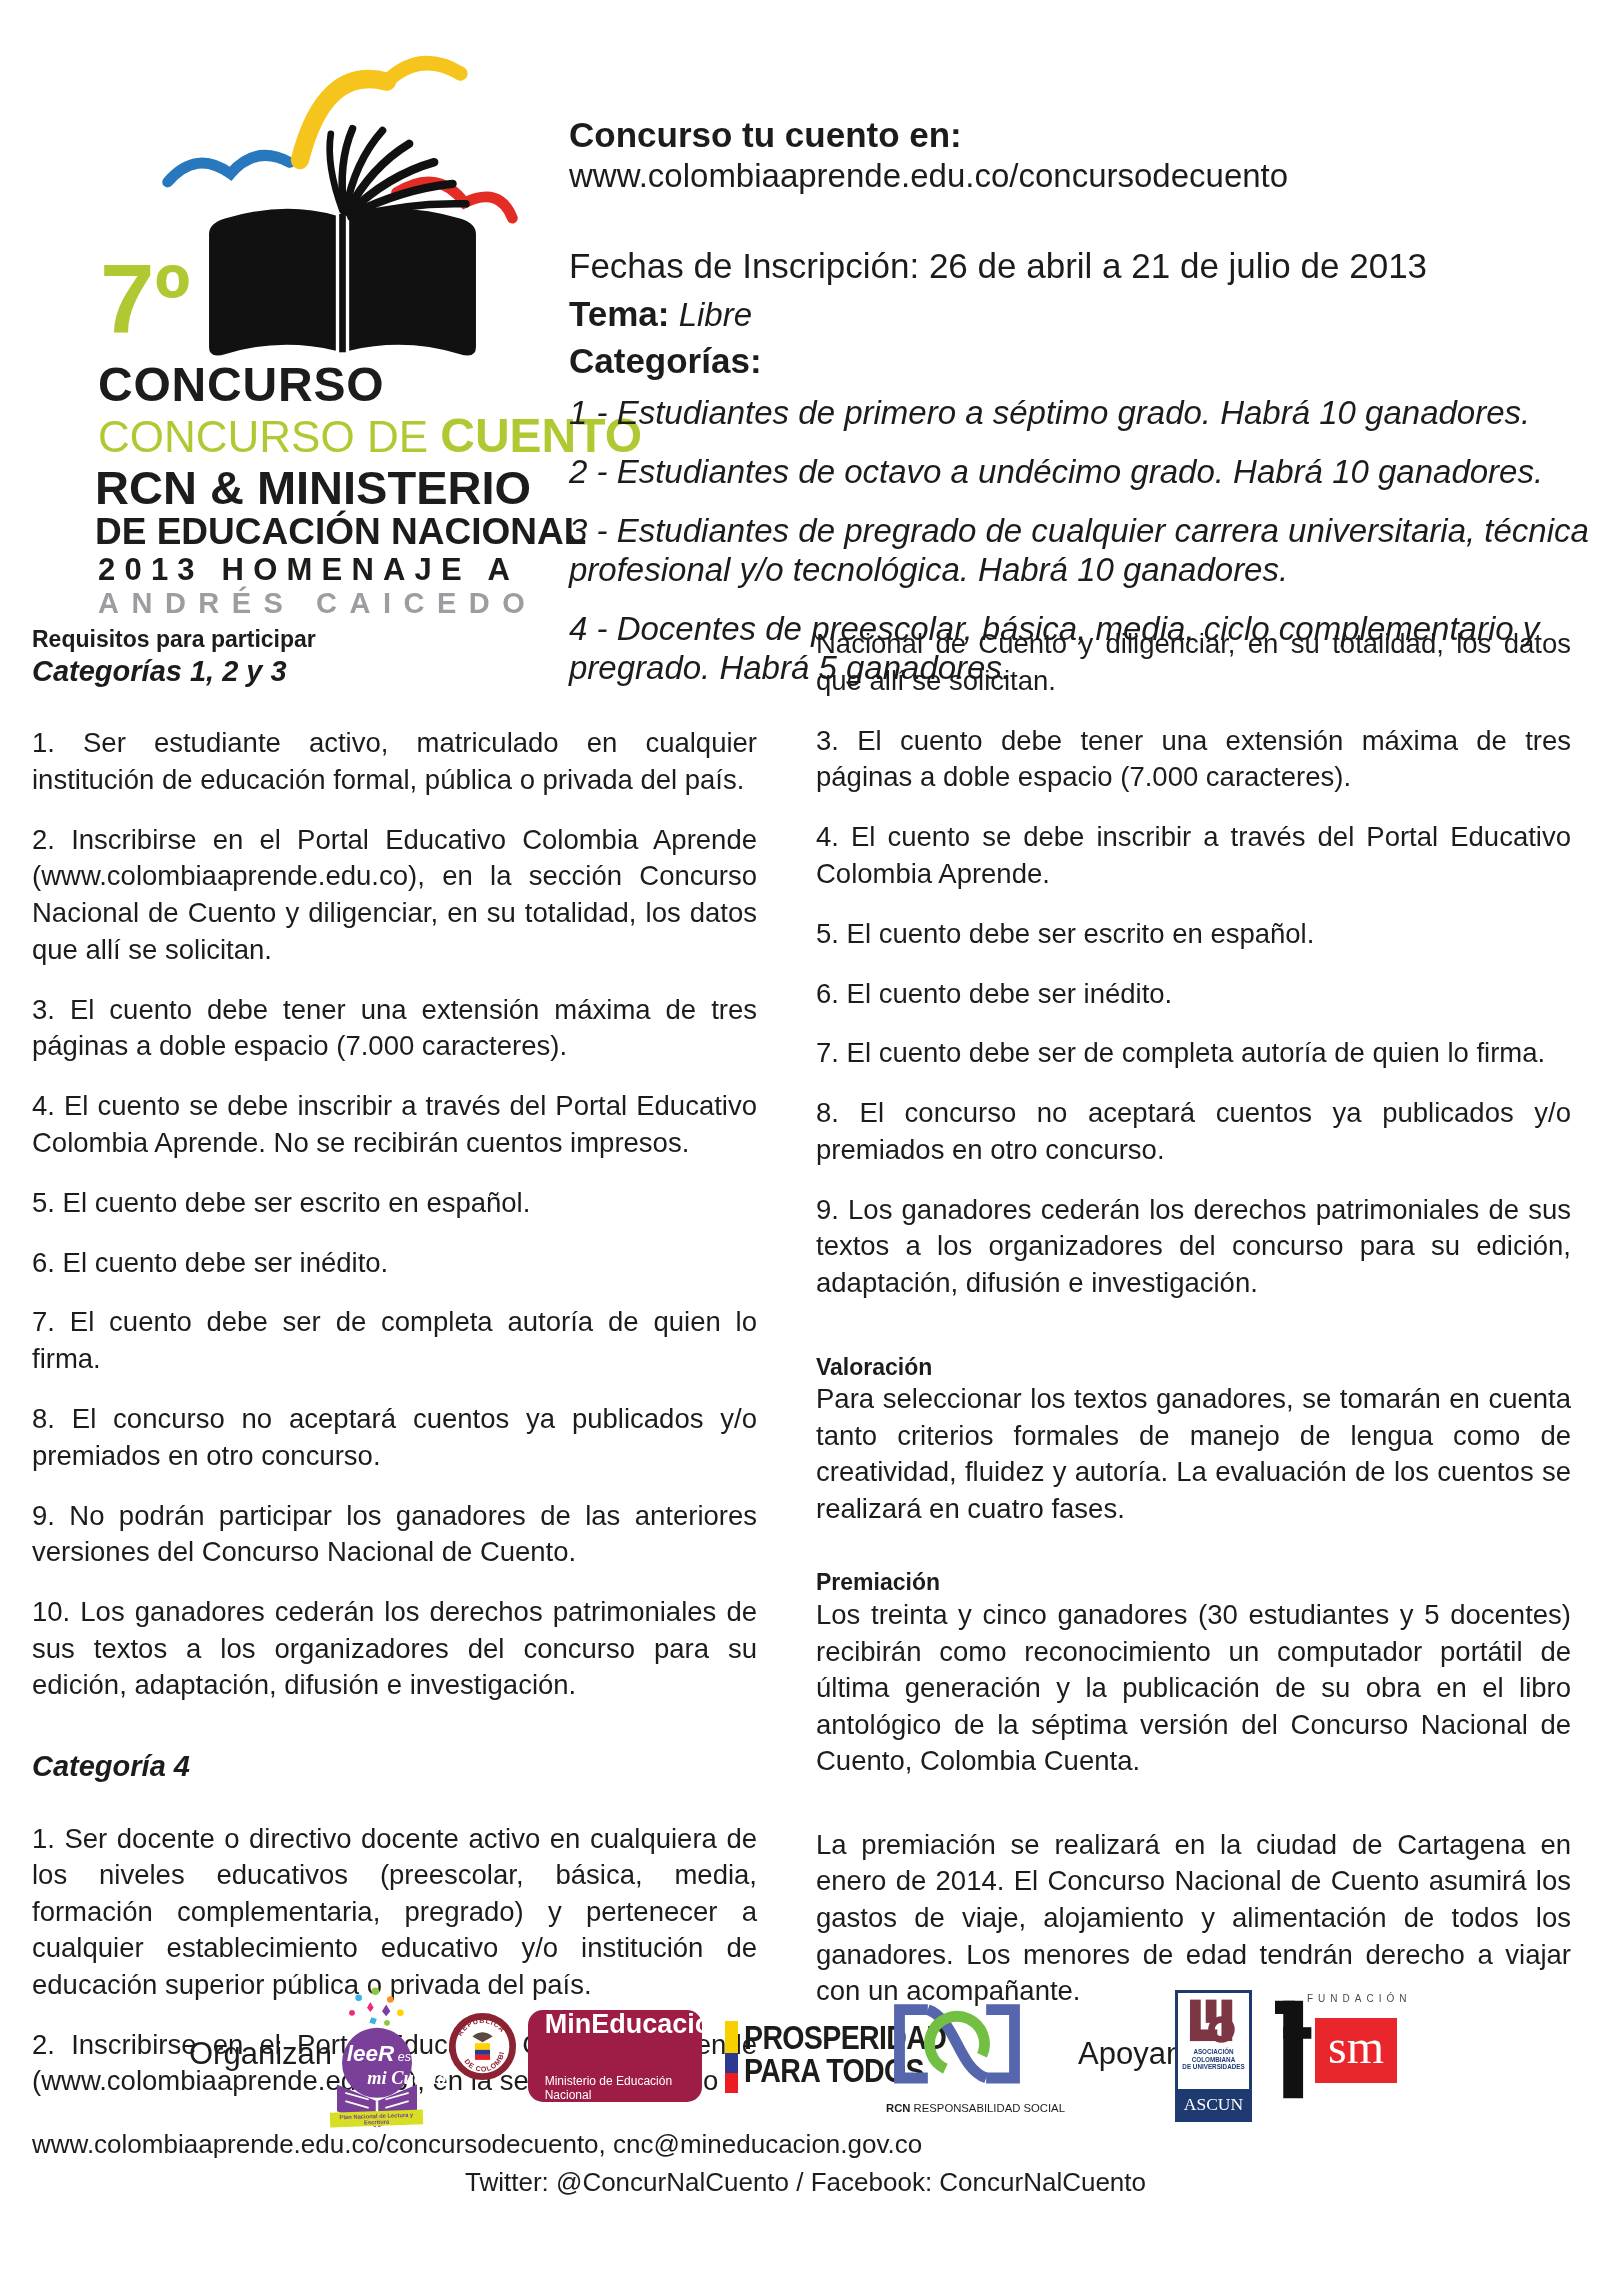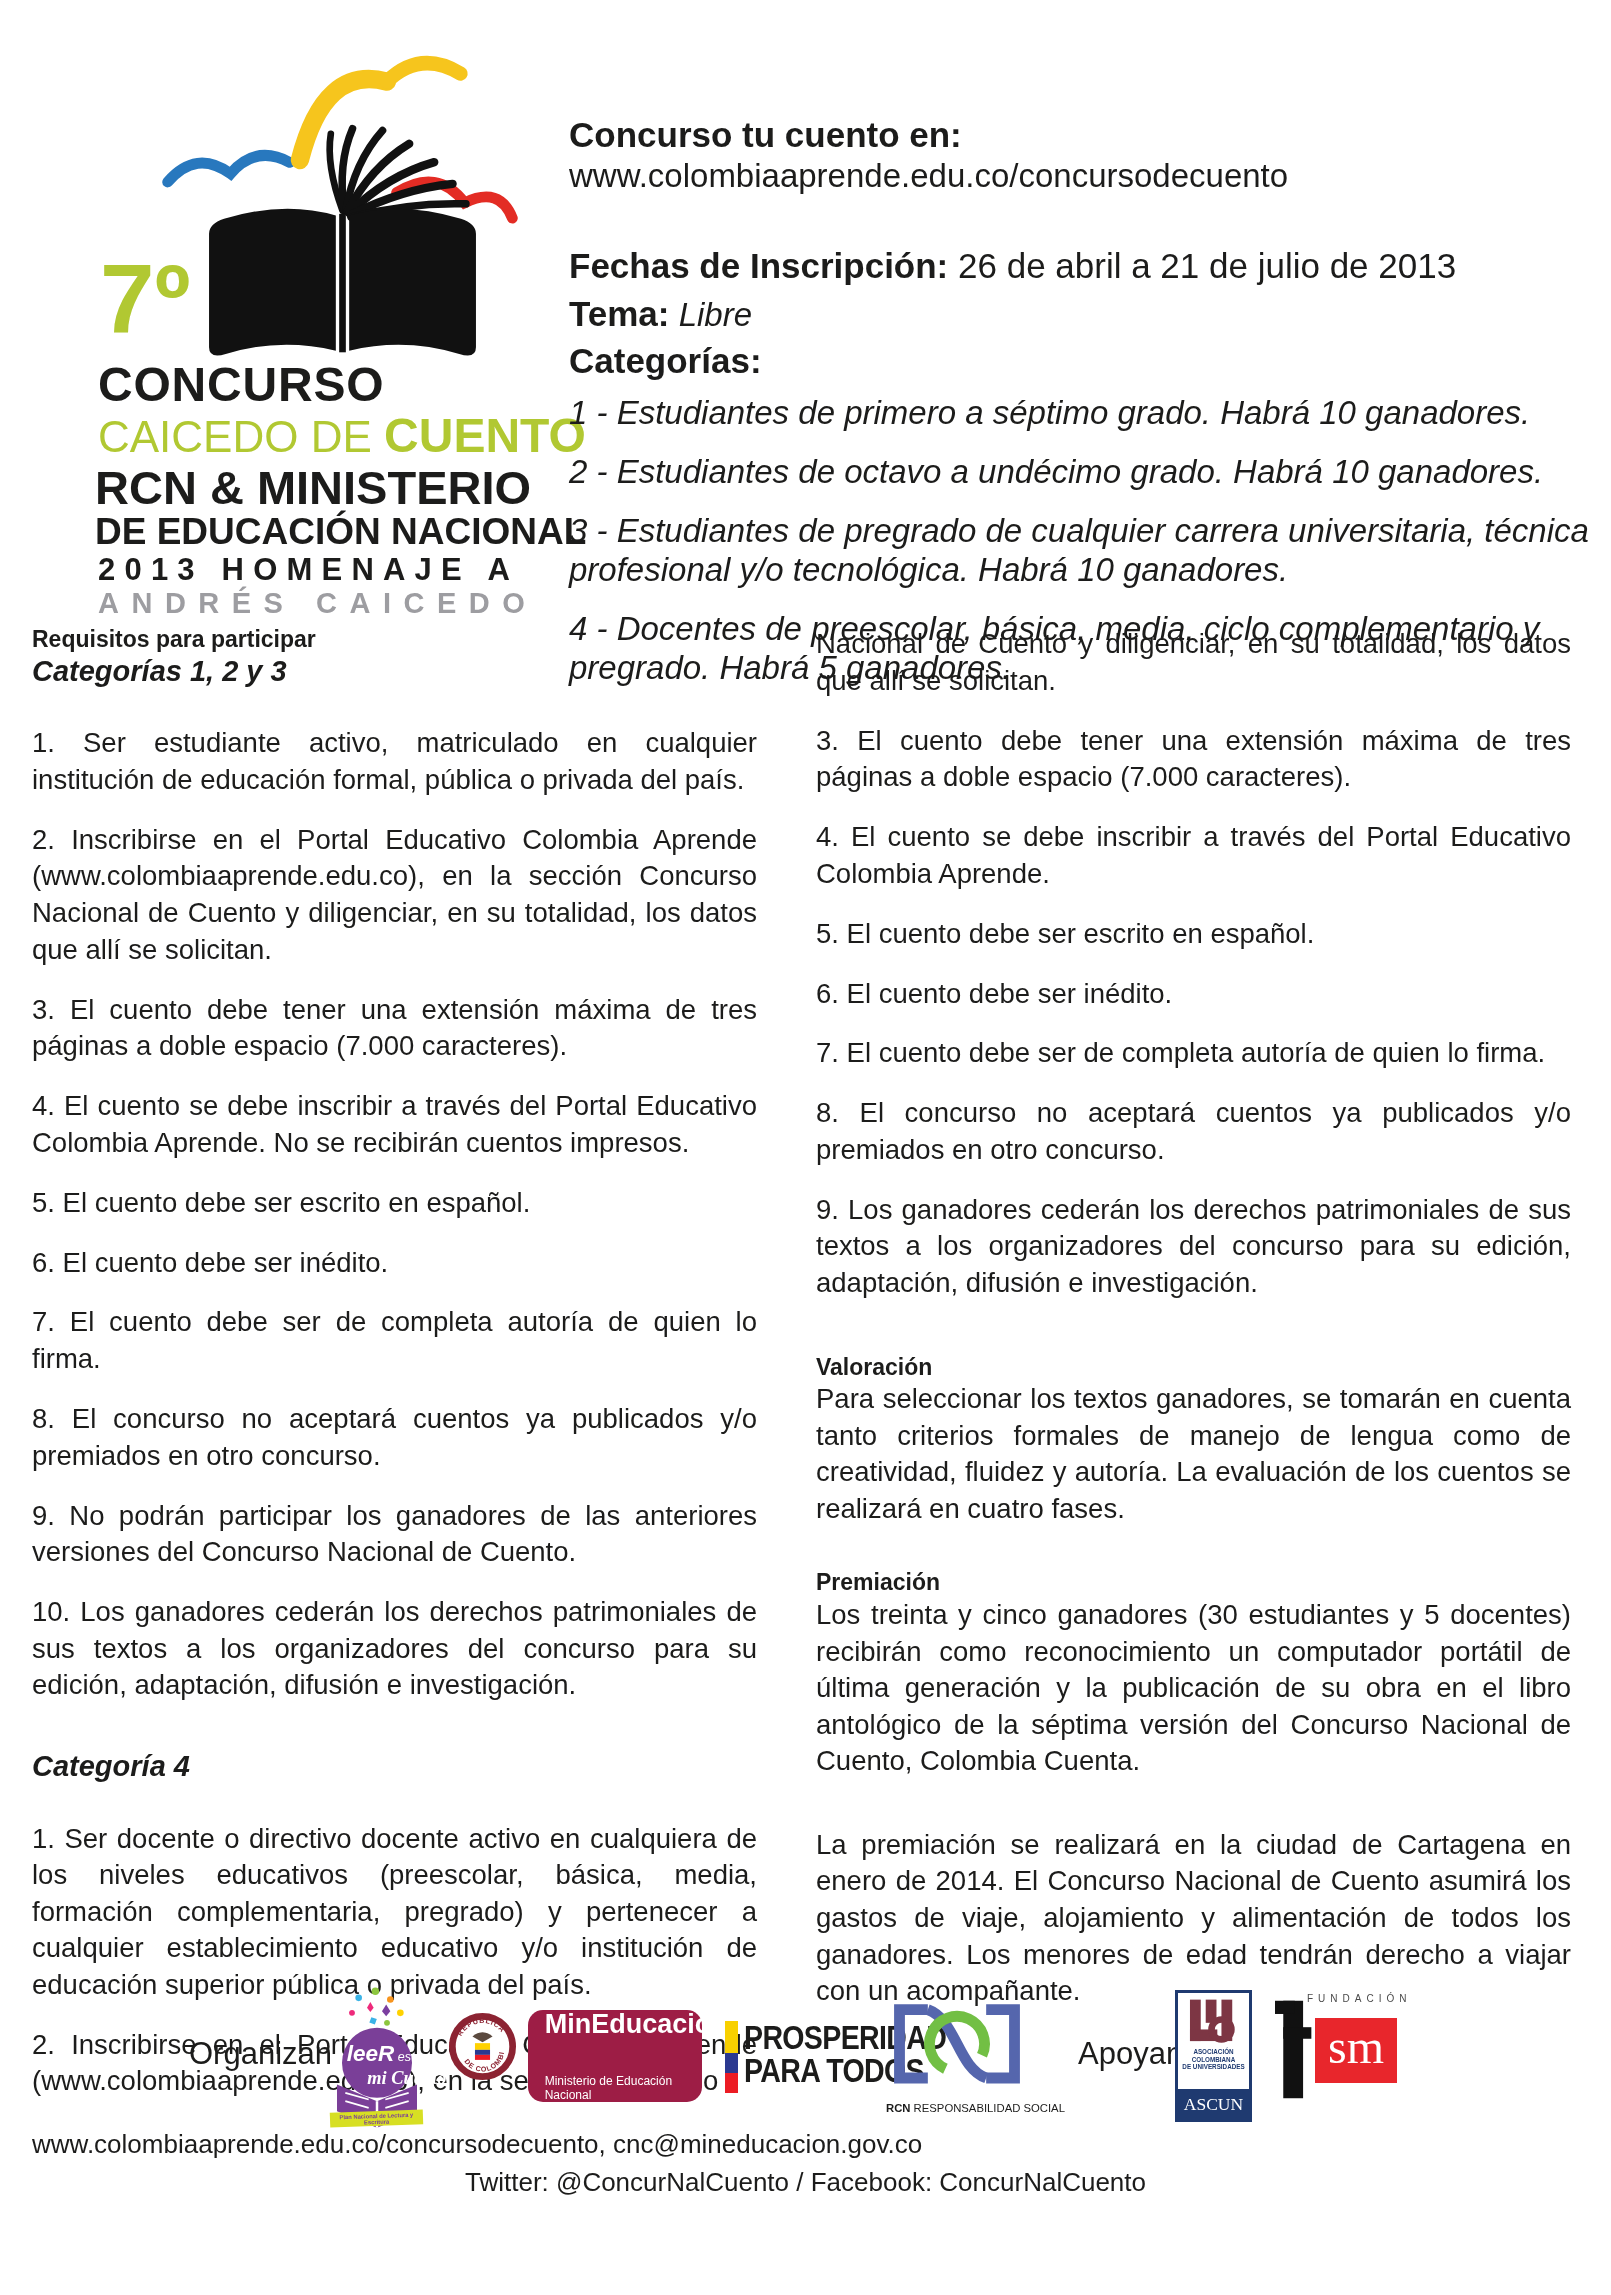--- a/index.html
+++ b/index.html
@@ -16,21 +16,21 @@
   .lrcn{position:absolute;left:95px;top:464px;font-size:47px;font-weight:800;line-height:1;white-space:nowrap;}
   .ledu{position:absolute;left:95px;top:513px;font-size:37px;font-weight:800;line-height:1;white-space:nowrap;}
   .l2013{position:absolute;left:98px;top:554px;font-size:31px;font-weight:800;letter-spacing:9.2px;line-height:1;white-space:nowrap;}
   .landres{position:absolute;left:98px;top:589px;font-size:29px;font-weight:700;color:#9d9da1;letter-spacing:12.5px;line-height:1;white-space:nowrap;}
 
   
   .top-right{position:absolute;left:569px;top:115px;width:1035px;}
   .reg-label{margin:0;font-size:35px;font-weight:800;line-height:1.15;}
   .reg-url{margin:0 0 48px;font-size:33px;line-height:1.25;}
   .line-dates{margin:0 0 6.7px;font-size:35px;line-height:1.2;}
-  .line-dates b{font-weight:700;}
+  .line-dates b{font-weight:400;}
   .line-tema{margin:0 0 5px;font-size:35px;line-height:1.2;}
   .line-tema b{font-weight:800;}
   .line-tema i{font-style:italic;font-size:33px;}
   .cats-label{margin:0 0 11.7px;font-size:35px;font-weight:800;line-height:1.2;}
   .cat-item{margin:0 0 20px;font-size:33px;font-style:italic;line-height:1.18;}
 
   
   .col{position:absolute;top:626px;}
   .col-left{left:32px;width:725px;}
   .col-right{left:816px;width:755px;}
@@ -122,21 +122,21 @@
         <path d="M230 209 Q292 178 352 172" stroke-width="10"></path>
         <path d="M230 212 Q300 194 368 196" stroke-width="9"></path>
       </g>
 
       <path d="M60 232 Q60 220 78 214 Q150 192 212 210 L212 372 Q145 356 80 376 Q60 382 60 368 Z" fill="#111111"></path>
       <path d="M228 210 Q290 192 362 214 Q380 220 380 232 L380 368 Q380 382 360 376 Q295 356 228 372 Z" fill="#111111"></path>
       <rect x="216" y="208" width="8" height="166" fill="#111111"></rect>
     </svg>
     <div class="l7">7º</div>
     <div class="lconcurso">CONCURSO</div>
-    <div class="lnacional"><span>CAICEDO DE </span><span class="cuento">CUENTO</span></div>
+    <div class="lnacional"><span>CONCURSO DE </span><span class="cuento">CUENTO</span></div>
     <div class="lrcn">RCN &amp; MINISTERIO</div>
     <div class="ledu">DE EDUCACIÓN NACIONAL</div>
     <div class="l2013">2013 HOMENAJE A</div>
     <div class="landres">ANDRÉS CAICEDO</div>
   </div>
 
   <div class="top-right">
     <p class="reg-label">Concurso tu cuento en:</p>
     <p class="reg-url">www.colombiaaprende.edu.co/concursodecuento</p>
     <p class="line-dates"><b>Fechas de Inscripción:</b><span> 26 de abril a 21 de julio de 2013</span></p>

